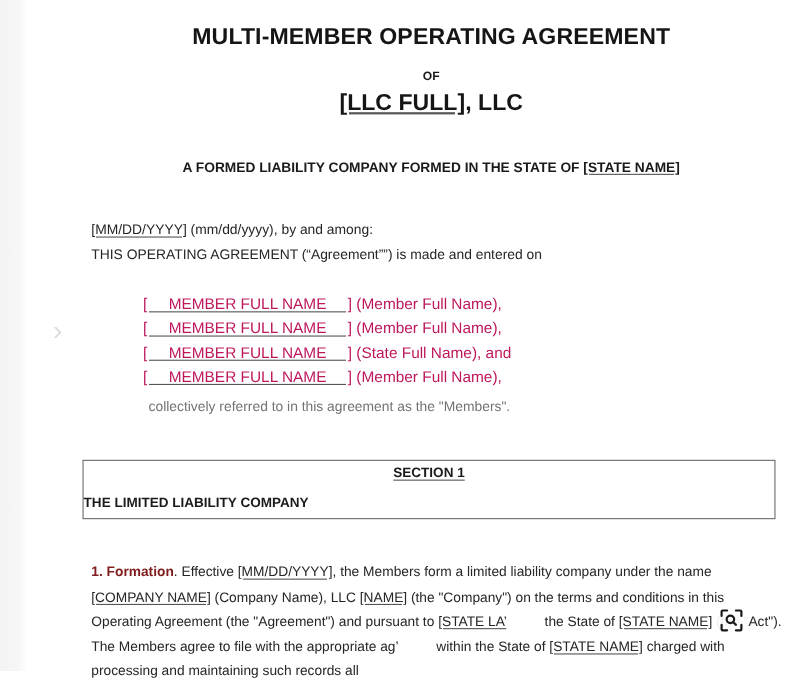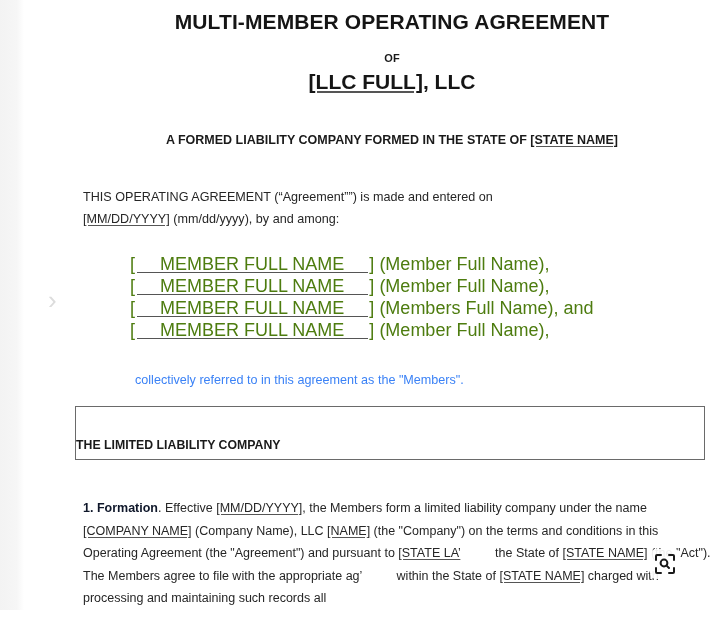--- a/index.html
+++ b/index.html
@@ -24,21 +24,21 @@
     .edge-chevron {
       position: absolute;
       left: 48px; top: 285px;
       width: 10px; height: 30px;
       color: #dcdcdc;
       font-size: 26px;
       line-height: 30px;
     }
     .page {
       position: absolute;
-      left: 0; top: 0;
+      left: 0; top: 12px;
       width: 720px; height: 509px;
     }
     .title {
       position: absolute;
       top: 10px; left: 0; width: 784px;
       text-align: center;
       font-weight: bold;
       font-size: 21px;
       letter-spacing: 0.1px;
       color: #151515;
@@ -76,38 +76,37 @@
       position: absolute;
       left: 83px;
       font-size: 12.6px;
       line-height: 22px;
       color: #262626;
     }
     .intro { top: 186px; width: 600px; }
     .members {
       position: absolute;
       left: 130px; top: 253px;
-      font-size: 18px;
+      font-size: 14px;
       line-height: 22px;
-      color: #4d7c0f;
+      color: #be185d;
     }
     .member-row { white-space: nowrap; }
     .member-slot {
       display: inline-block;
       text-decoration: underline;
       text-decoration-color: #555;
       text-underline-offset: 2px;
       white-space: pre;
     }
     .collective {
       position: absolute;
       left: 135px; top: 351px;
       font-size: 12.6px;
-      color: #3b82f6;
-      margin-top: 22px;
+      color: #737373;
     }
     .section-box {
       position: absolute;
       left: 75px; top: 406px;
       width: 630px; height: 54px;
       border: 1.5px solid #6a6a6a;
       box-sizing: border-box;
     }
     .section-num {
       position: absolute;
@@ -124,21 +123,21 @@
       font-weight: bold;
       font-size: 12.3px;
       color: #1a1a1a;
     }
     .formation {
       top: 497px;
       width: 628px;
       line-height: 22.5px;
       font-size: 12.5px;
     }
-    .formation b { color: #0f172a; }
+    .formation b { color: #7f1d1d; }
     .lens-button {
       position: absolute;
       left: 650px; top: 549px;
       width: 30px; height: 30px;
       background: rgba(255,255,255,0.92);
       border-radius: 6px;
       display: flex;
       align-items: center;
       justify-content: center;
       cursor: pointer;
@@ -153,34 +152,35 @@
 
 <div class="page">
 
   <div class="title">MULTI-MEMBER OPERATING AGREEMENT</div>
   <div class="title-of">OF</div>
   <div class="title-llc"><span class="u">[LLC FULL]</span><span>, LLC</span></div>
 
   <div class="subtitle"><span>A FORMED LIABILITY COMPANY FORMED IN THE STATE OF </span><span class="u">[STATE NAME]</span></div>
 
   <div class="para intro">
+    <div><span class="u">[MM/DD/YYYY]</span><span> (mm/dd/yyyy), by and among:</span></div>
     <div>THIS OPERATING AGREEMENT (“Agreement””) is made and entered on</div>
-    <div><span class="u">[MM/DD/YYYY]</span><span> (mm/dd/yyyy), by and among:</span></div>
   </div>
 
   <div class="members">
     <div class="member-row"><span class="member-slot">[     MEMBER FULL NAME     ]</span><span> (Member Full Name),</span></div>
     <div class="member-row"><span class="member-slot">[     MEMBER FULL NAME     ]</span><span> (Member Full Name),</span></div>
-    <div class="member-row"><span class="member-slot">[     MEMBER FULL NAME     ]</span><span> (Members Full Name), and</span></div>
+    <div class="member-row"><span class="member-slot">[     MEMBER FULL NAME     ]</span><span> (State Full Name), and</span></div>
     <div class="member-row"><span class="member-slot">[     MEMBER FULL NAME     ]</span><span> (Member Full Name),</span></div>
   </div>
 
   <div class="collective">collectively referred to in this agreement as the "Members".</div>
 
   <div class="section-box">
+    <div class="section-num"><span class="u">SECTION 1</span></div>
     <div class="section-name">THE LIMITED LIABILITY COMPANY</div>
   </div>
 
   <div class="para formation"><b>1. Formation</b><span>. Effective </span><span class="u">[MM/DD/YYYY]</span><span>, the Members form a limited liability company under the name </span><span class="u">[COMPANY NAME]</span><span> (Company Name), LLC </span><span class="u">[NAME]</span><span> (the "Company") on the terms and conditions in this Operating Agreement (the "Agreement") and pursuant to </span><span class="u">[STATE LA’</span><span style="white-space:pre">          the State of </span><span class="u">[STATE NAME]</span><span style="white-space:pre-wrap"> (the "Act"). The Members agree to file with the appropriate ag’          within the State of </span><span class="u">[STATE NAME]</span><span> charged with processing and maintaining such records all</span></div>
 
 </div>
 
 <div class="lens-button">
   <svg width="22" height="22" viewBox="0 0 22 22">
     <g fill="none" stroke="#1a1a1a" stroke-width="2" stroke-linecap="round">

